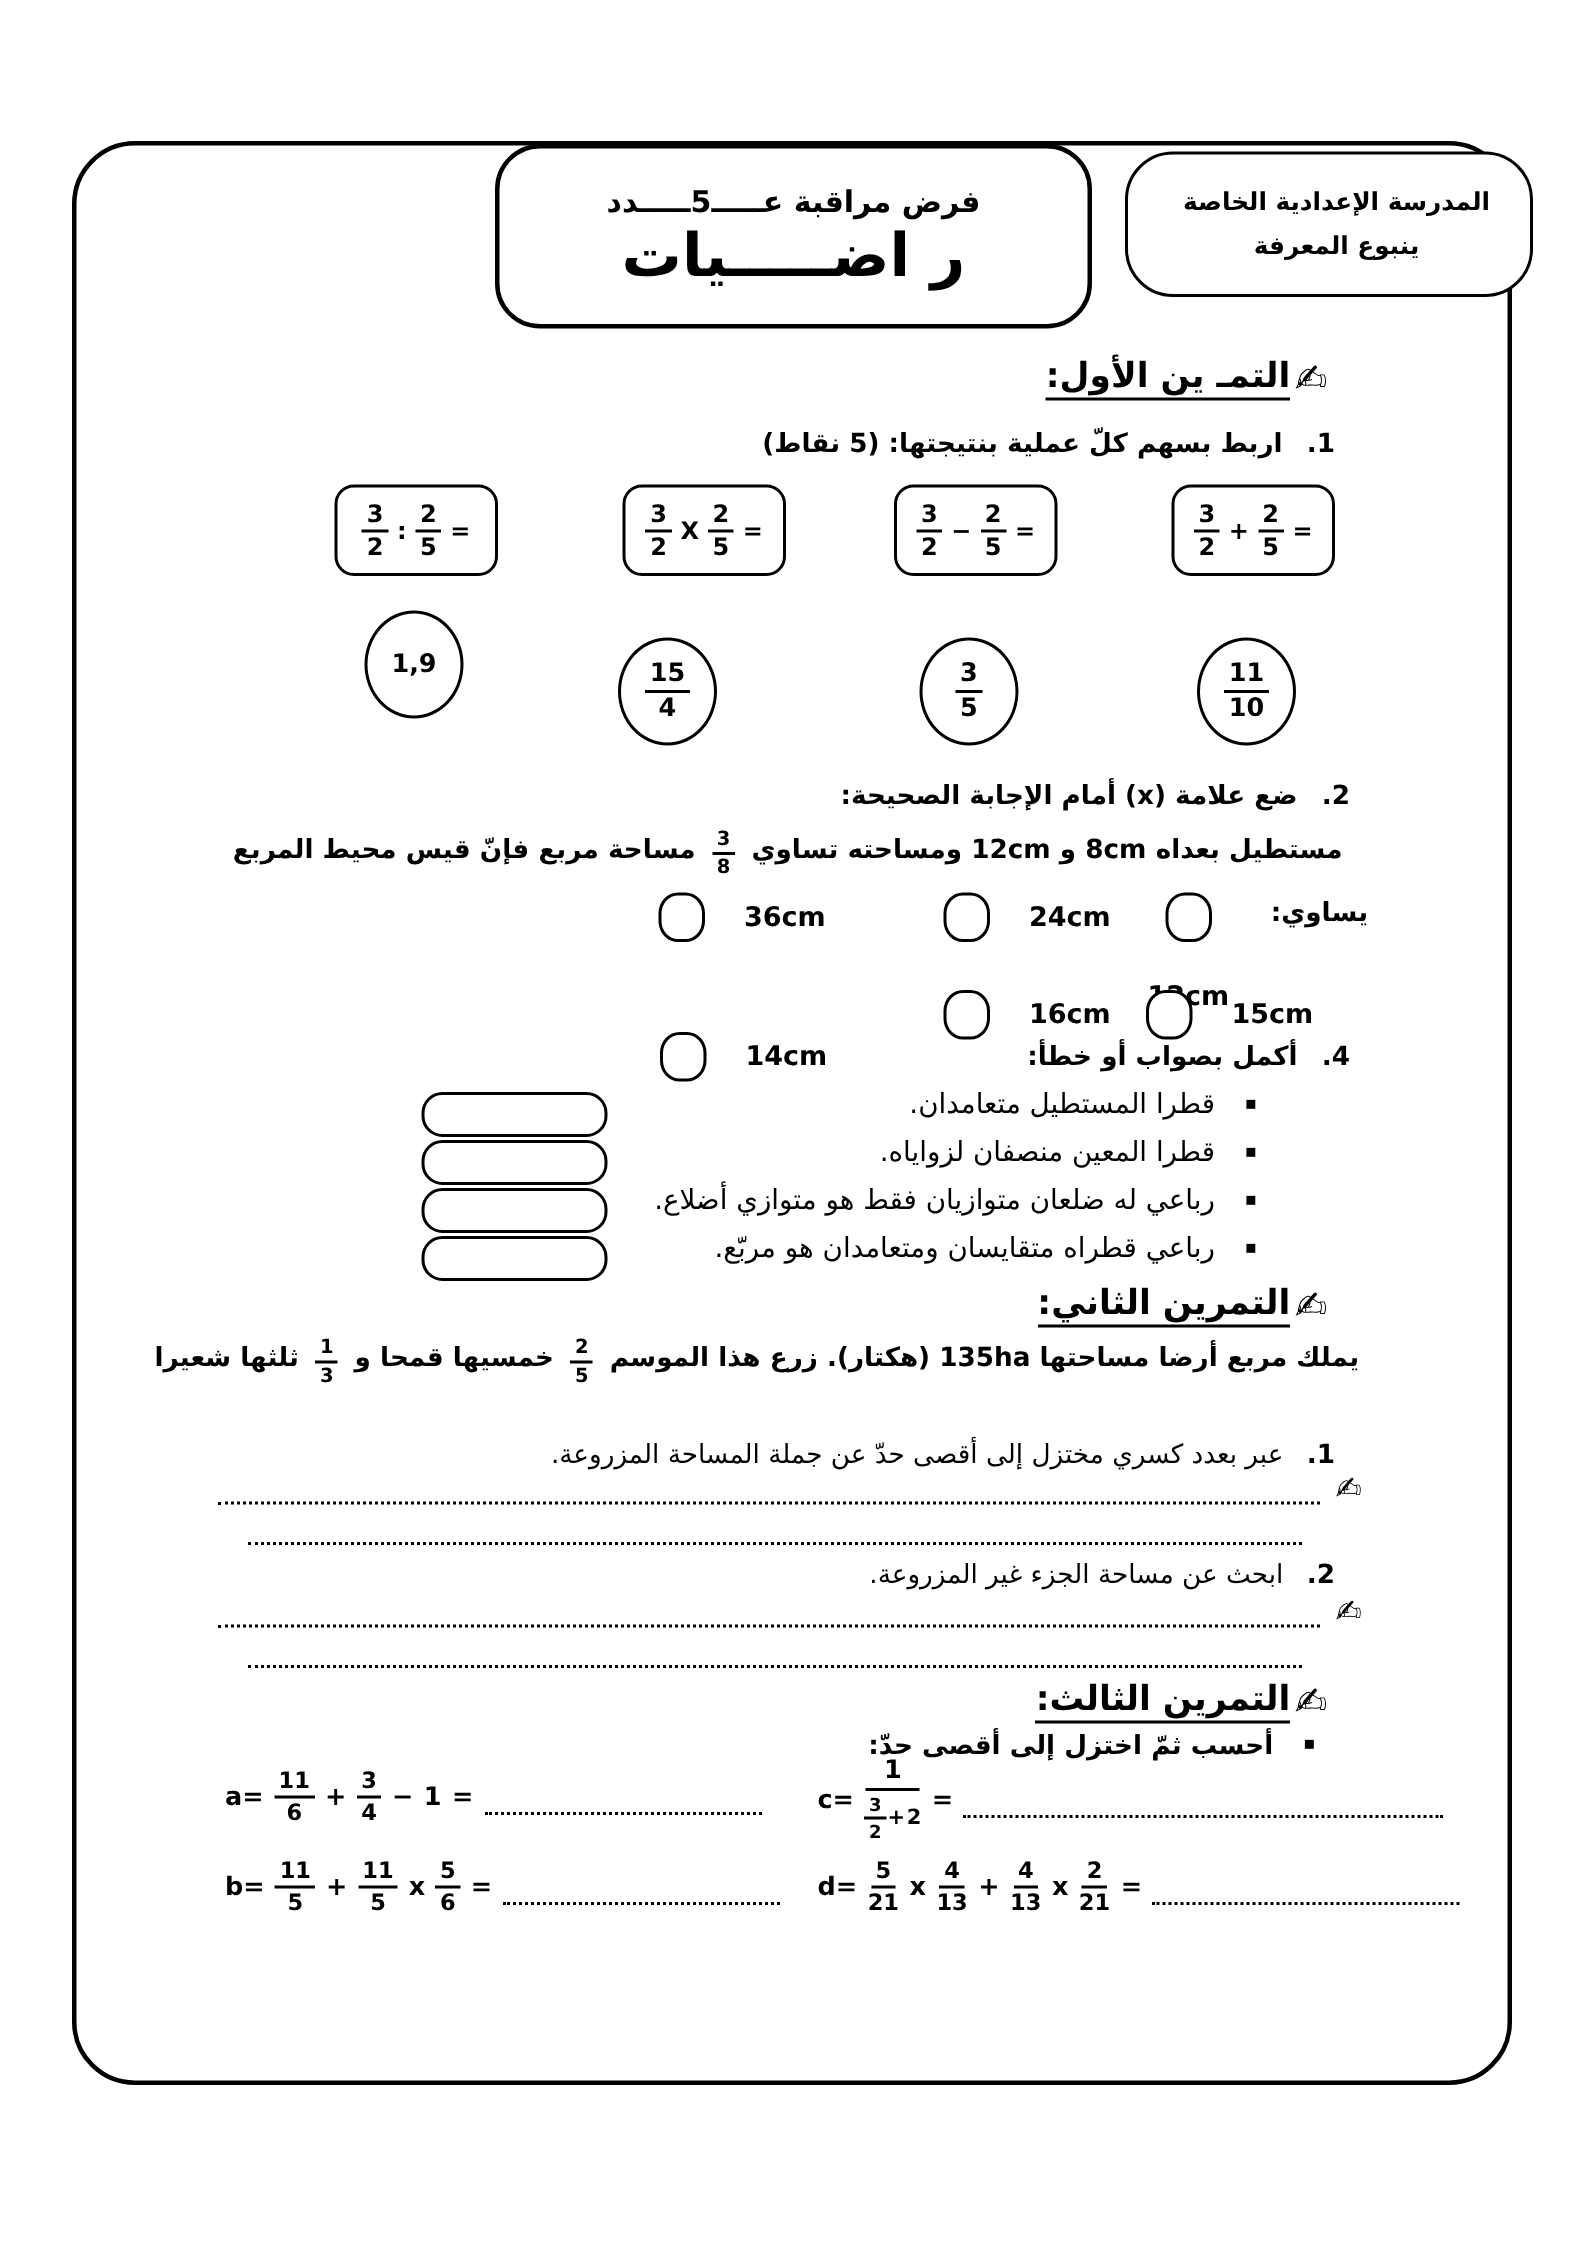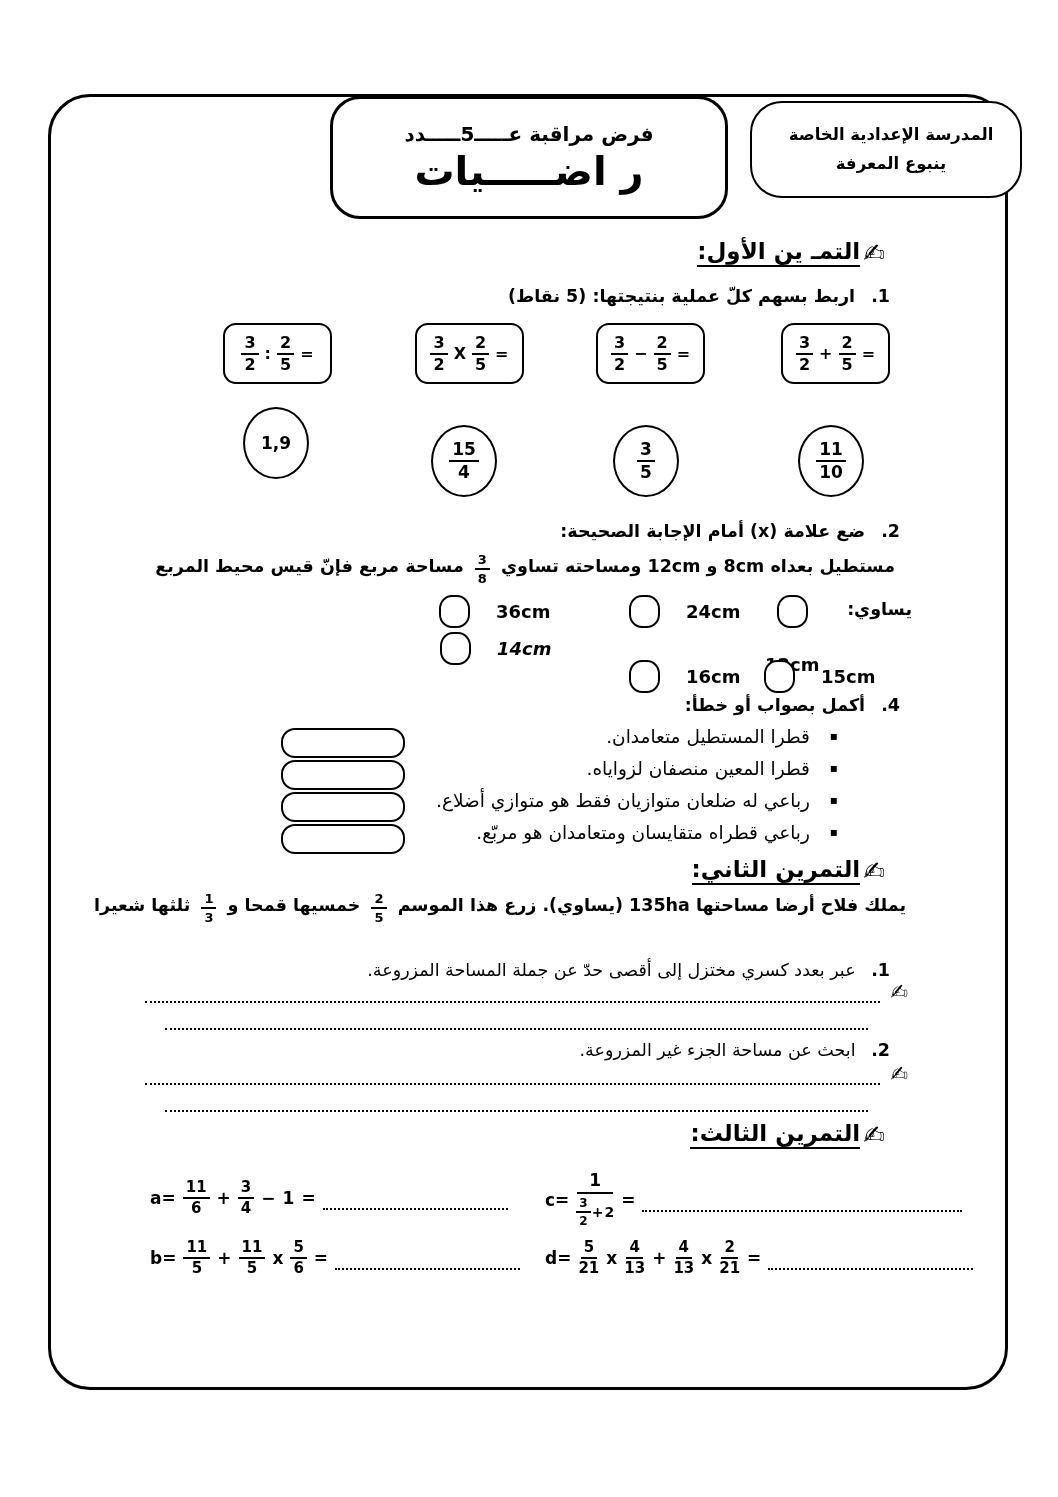--- a/index.html
+++ b/index.html
@@ -132,21 +132,21 @@
     <span class="frac">
         <span class="fn">2</span>
         <span class="fd">5</span>
       </span>
     <span>=</span>
   </div>
 
   <div class="oval" style="left:243px;top:407px;">
     <span>1,9</span>
   </div>
-  <div class="oval" style="left:431px;top:425px;text-align:right;">
+  <div class="oval" style="left:412px;top:425px;text-align:right;">
     <span class="frac">
         <span class="fn">15</span>
         <span class="fd">4</span>
       </span>
   </div>
   <div class="oval" style="left:613px;top:425px;">
     <span class="frac">
         <span class="fn">3</span>
         <span class="fd">5</span>
       </span>
@@ -185,21 +185,21 @@
   </div>
 
   <div class="opt" style="left:764px;top:660px;">
     <span class="opt-circle"></span>
     <span>15cm</span>
   </div>
   <div class="opt" style="left:629px;top:660px;">
     <span class="opt-circle"></span>
     <span>16cm</span>
   </div>
-  <div class="opt" style="left:440px;top:632px;font-style:italic;">
+  <div class="opt" style="left:440px;top:688px;">
     <span class="opt-circle"></span>
     <span>14cm</span>
   </div>
 
   <div class="line bold" style="top:693px;right:158px;">
     <span class="qnum">4.</span>
     <span>أكمل بصواب أو خطأ:</span>
   </div>
 
   <div class="tf-row" style="top:726px;right:220px;">
@@ -224,21 +224,21 @@
     <span class="tf-bullet">▪</span>
     <span>رباعي قطراه متقايسان ومتعامدان هو مربّع.</span>
   </div>
   <div class="tf-pill" style="left:281px;top:824px;"></div>
 
   <div class="sec-title" style="top:856px;right:173px;">
     <span class="pen">✍</span>
     <span class="txt">التمرين الثاني:</span>
   </div>
   <div class="line bold" style="top:890px;right:152px;">
-    <span>يملك فلاح أرضا مساحتها 135ha (يساوي). زرع هذا الموسم</span>
+    <span>يملك مربع أرضا مساحتها 135ha (هكتار). زرع هذا الموسم</span>
     <span class="frac frac-sm">
         <span class="fn">2</span>
         <span class="fd">5</span>
       </span>
     <span>خمسيها قمحا و</span>
     <span class="frac frac-sm">
         <span class="fn">1</span>
         <span class="fd">3</span>
       </span>
     <span>ثلثها شعيرا</span>
@@ -262,20 +262,24 @@
     <span class="pen-sm">✍</span>
     <span class="dots"></span>
   </div>
   <div class="dots-row" style="left:165px;top:1092px;width:703px;">
     <span class="dots"></span>
   </div>
 
   <div class="sec-title" style="top:1120px;right:173px;">
     <span class="pen">✍</span>
     <span class="txt">التمرين الثالث:</span>
+  </div>
+  <div class="line bold" style="top:1152px;right:181px;">
+    <span class="tf-bullet">▪</span>
+    <span>أحسب ثمّ اختزل إلى أقصى حدّ:</span>
   </div>
 
   <div class="eq" style="left:150px;top:1180px;">
     <span>a=</span>
     <span class="frac">
         <span class="fn">11</span>
         <span class="fd">6</span>
       </span>
     <span>+</span>
     <span class="frac">

